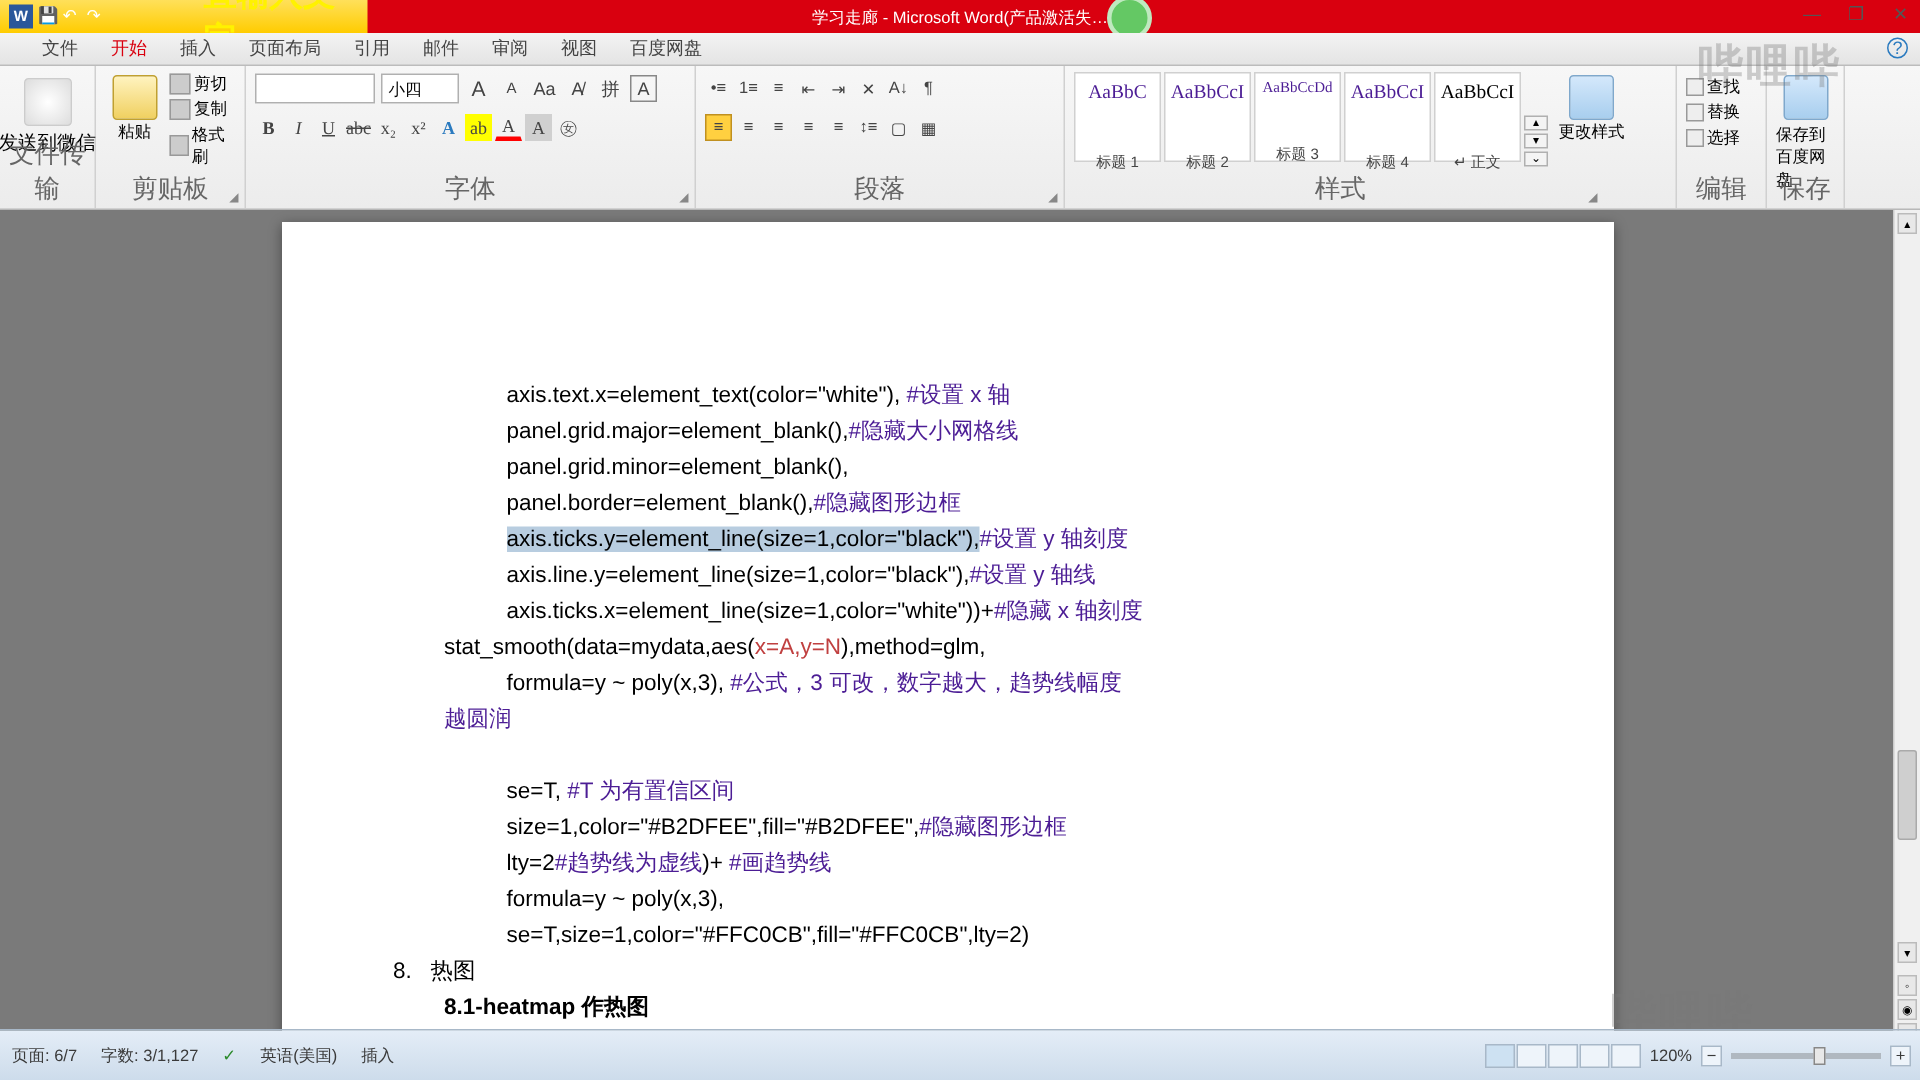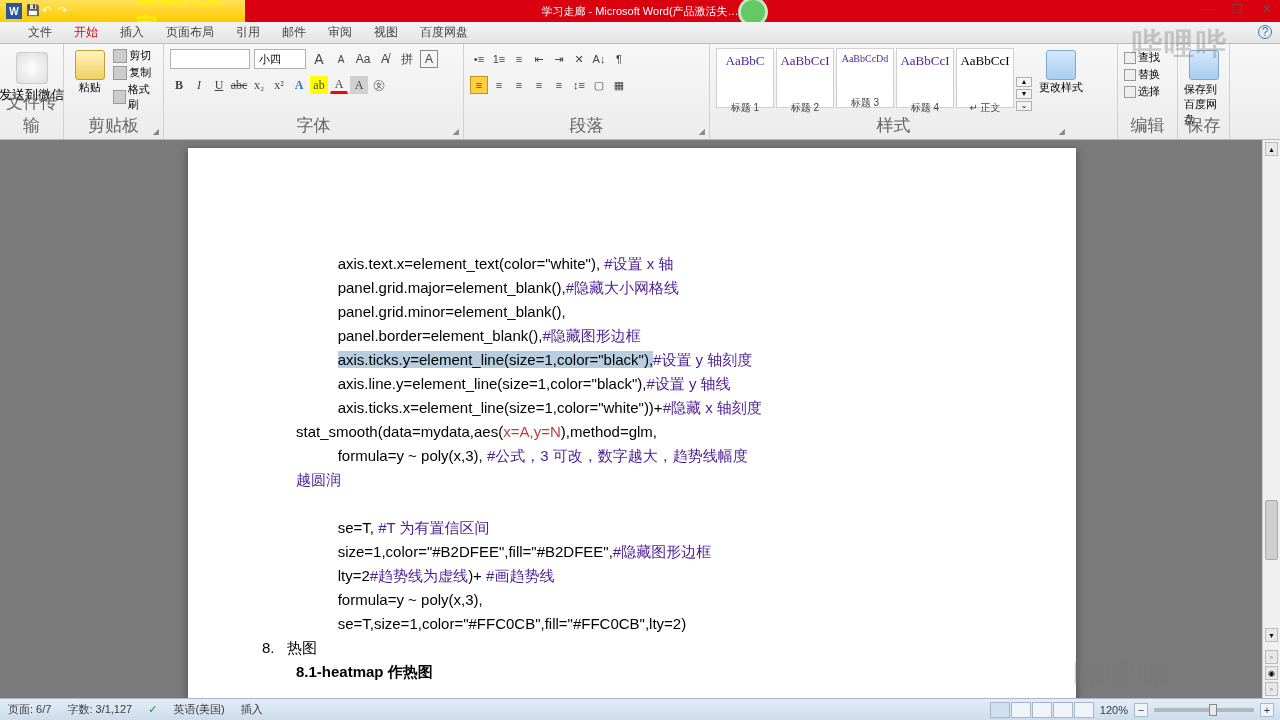--- a/index.html
+++ b/index.html
@@ -86,21 +86,21 @@
 .selected { background: #b8cde0; }
 
 .vscroll { position:absolute; right:0; top:0; bottom:0; width:18px; background:#f0f0f0; border-left:1px solid #ccc; }
 .vscroll .thumb { position:absolute; left:2px; right:2px; top:360px; height:60px; background:#cfcfcf; border:1px solid #aaa; border-radius:2px; }
 .vscroll .arrow { position:absolute; left:2px; right:2px; height:14px; background:#e8e8e8; border:1px solid #bbb; font-size:8px; display:flex; align-items:center; justify-content:center; }
 .vscroll .arrow.up { top:2px; }
 .vscroll .arrow.dn { bottom:56px; }
 .vscroll .nav-btns { position:absolute; bottom:2px; left:2px; right:2px; display:flex; flex-direction:column; gap:2px; }
 .vscroll .nav-btns span { height:14px; border:1px solid #bbb; background:#e8e8e8; font-size:8px; display:flex; align-items:center; justify-content:center; }
 
-.statusbar { position: absolute; bottom: 0; left: 0; right: 0; height: 22px; background: linear-gradient(#e4edf7,#cddceb); border-top: 1px solid #a8b8c8; display:flex; align-items:center; padding: 2px 8px; font-size:11px; color:#3a3a3a; gap:16px; }
+.statusbar { position: absolute; bottom: 0; left: 0; right: 0; height: 34px; background: linear-gradient(#e4edf7,#cddceb); border-top: 1px solid #a8b8c8; display:flex; align-items:center; padding: 2px 8px; font-size:11px; color:#3a3a3a; gap:16px; }
 .statusbar .right { position:absolute; right:6px; display:flex; align-items:center; gap:6px; }
 .statusbar .view-btns { display:flex; gap:1px; }
 .statusbar .view-btns span { width:20px; height:16px; border:1px solid #a8b8c8; background:#eef4fa; }
 .statusbar .view-btns span.active { background:#cde1f2; }
 .statusbar .zoom-slider { width:100px; height:4px; background:#b0b8c0; position:relative; }
 .statusbar .zoom-slider .knob { position:absolute; left:55px; top:-4px; width:8px; height:12px; background:#e8e8e8; border:1px solid #888; }
 .statusbar .zbtn { width:14px; height:14px; border:1px solid #a8b8c8; display:flex; align-items:center; justify-content:center; background:#eef4fa; }
 
 .watermark-tr { position:absolute; right:52px; top:24px; color:rgba(120,120,120,0.35); font-size:30px; font-weight:bold; letter-spacing:2px; pointer-events:none; }
 .watermark-br { position:absolute; right:110px; bottom:24px; color:rgba(120,120,120,0.35); font-size:30px; font-weight:bold; letter-spacing:2px; pointer-events:none; }

